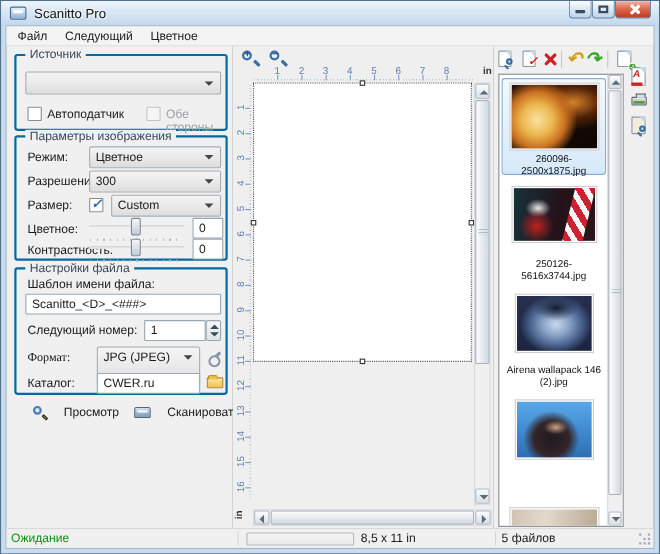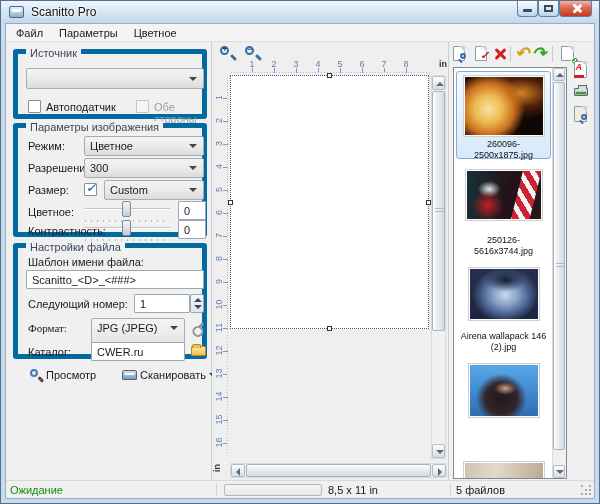--- a/index.html
+++ b/index.html
@@ -25,21 +25,21 @@
   .glyph-close::before { transform:rotate(45deg); } .glyph-close::after { transform:rotate(-45deg); }
 
   
   .content-bg { position:absolute; left:4px; right:4px; top:22px; bottom:4px; background:#f0f0f0; border:1px solid #98aec2; }
   .menubar { position:absolute; left:5px; right:5px; top:23px; height:18px; background:#f4f4f4; border-bottom:1px solid #e0e0e0; display:flex; align-items:center; padding-left:2px; }
   .menu-item { padding:2px 8px; cursor:default; }
 
   .vdivider { position:absolute; top:41px; bottom:21px; width:1px; background:#cfcfcf; }
 
   
-  .group { position:absolute; border:5px solid #0369a1; border-radius:3px; }
+  .group { position:absolute; border:2px solid #0369a1; border-radius:3px; }
   .group-label { position:absolute; top:-7px; left:8px; background:#f0f0f0; padding:0 4px; color:#39485c; }
   .fieldlabel { position:absolute; color:#1a1a1a; }
 
   
   .combo { position:absolute; height:21px; border:1px solid #a5acb2; border-radius:2px;
     background:linear-gradient(#f4f4f4,#e9e9e9 55%,#dcdcdc); }
   .combo-value { position:absolute; left:5px; top:3px; }
   .combo-arrow { position:absolute; right:6px; top:8px; width:0; height:0; border-left:4px solid transparent; border-right:4px solid transparent; border-top:4px solid #444; }
   .checkbox { position:absolute; width:13px; height:13px; background:#fff; border:1px solid #8e8e8e; border-radius:1px; }
   .checkbox.disabled { border-color:#c5c5c5; background:#f5f5f5; }
@@ -59,21 +59,21 @@
   .spin-down { bottom:3px; border-top:4px solid #3a4a5a; }
 
   
   .tool-inline { position:absolute; width:18px; height:18px; }
   .folder-icon { position:absolute; left:1px; top:4px; width:15px; height:10px; background:linear-gradient(#fce8a0,#f2c14e); border:1px solid #b8892a; border-radius:1px; }
   .folder-icon::before { content:''; position:absolute; left:0; top:-3px; width:7px; height:3px; background:#f2c14e; border:1px solid #b8892a; border-bottom:none; border-radius:2px 2px 0 0; }
   .wrench-icon { position:absolute; left:3px; top:8px; width:12px; height:3px; background:#8a97a5; border-radius:1px; transform:rotate(-45deg); }
   .wrench-icon::before { content:''; position:absolute; left:-3px; top:-2px; width:7px; height:7px; border:2px solid #8a97a5; border-radius:50%; background:#f0f0f0; }
 
   
-  .flatbtn { position:absolute; height:20px; display:flex; align-items:center; gap:3px; padding:0 4px; border:1px solid transparent; border-radius:2px; }
+  .flatbtn { position:absolute; height:20px; display:flex; align-items:center; gap:15px; padding:0 4px; border:1px solid transparent; border-radius:2px; }
   .mag { position:relative; width:13px; height:13px; }
   .mag .lens { position:absolute; left:0; top:0; width:8px; height:8px; border:2px solid #4a7ab5; border-radius:50%; background:radial-gradient(#eef6ff,#bcd6ee); }
   .mag .handle { position:absolute; left:8px; top:9px; width:6px; height:2.5px; background:#8a6a4a; border-radius:1px; transform:rotate(45deg); }
   .scanner-icon { position:relative; width:15px; height:10px; border:1px solid #567; border-radius:2px 2px 1px 1px; background:linear-gradient(#cfe0ef,#7a98b8); }
   .scanner-icon::after { content:''; position:absolute; left:2px; top:2px; width:9px; height:2px; background:#f4f9fd; }
   .drop-arrow { width:0; height:0; border-left:4px solid transparent; border-right:4px solid transparent; border-top:4px solid #333; }
 
   
   .canvas-area { position:absolute; left:211px; top:41px; width:236px; height:441px; background:#efefef; }
   .zoombtn { position:absolute; top:44px; width:18px; height:18px; }
@@ -191,21 +191,21 @@
       </span>
     <span class="winbtn close">
         <i class="glyph-close"></i>
       </span>
   </div>
 
   <div class="content-bg"></div>
 
   <div class="menubar">
     <span class="menu-item">Файл</span>
-    <span class="menu-item">Параметры</span>
+    <span class="menu-item">Следующий</span>
     <span class="menu-item">Цветное</span>
   </div>
 
   <div class="vdivider" style="left:210px;"></div>
   <div class="vdivider" style="left:447px;"></div>
 
   <div class="group" style="left:12px; top:48px; width:194px; height:70px;">
     <span class="group-label">Источник</span>
     <div class="combo" style="left:8px; top:14px; width:178px;">
       <span class="combo-value"></span>

